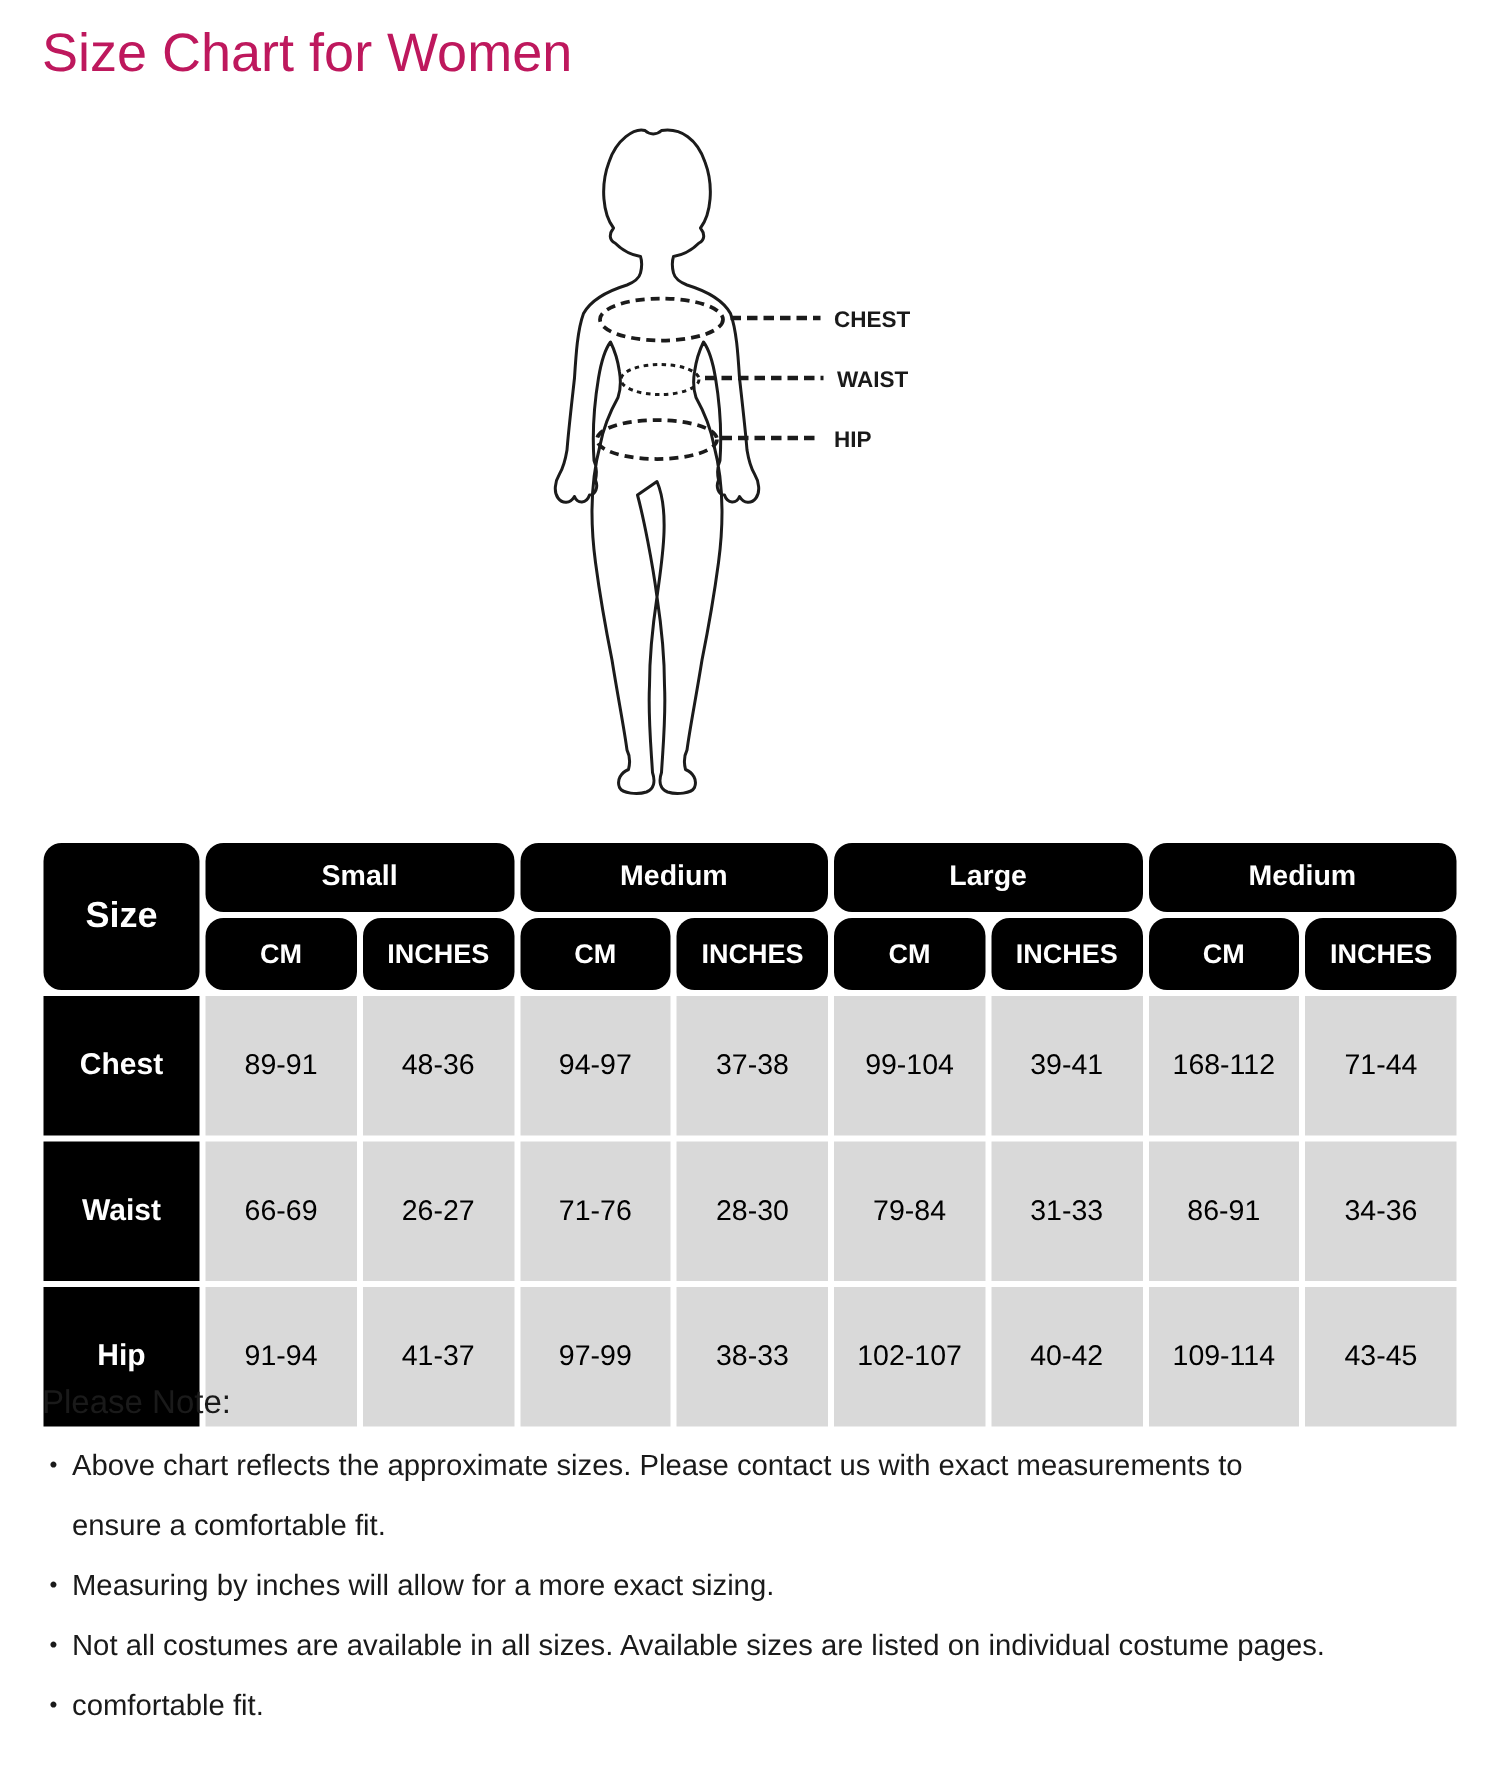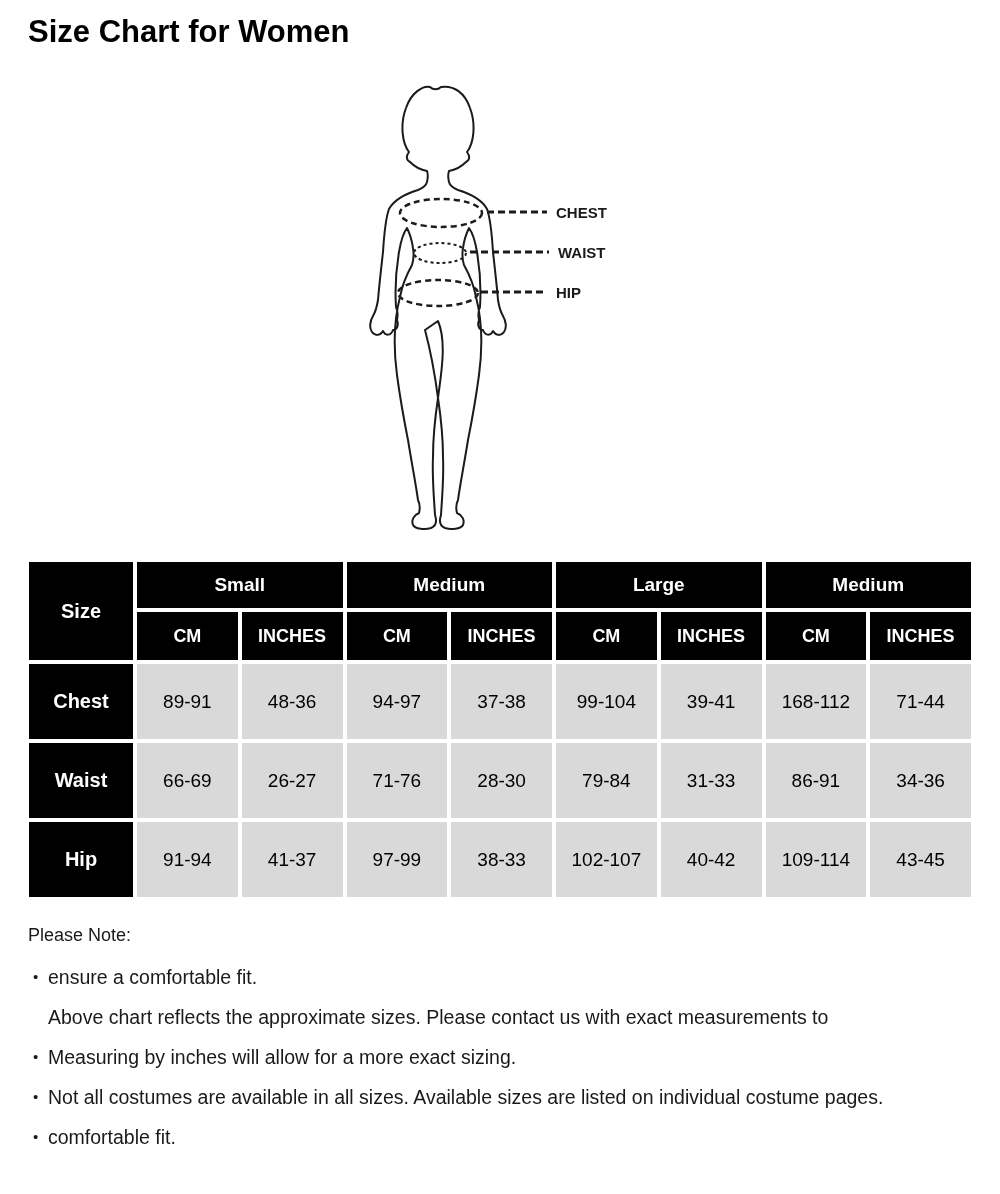--- a/index.html
+++ b/index.html
@@ -6,21 +6,21 @@
   body {
     width:1000px; height:1194px;
     position:relative;
     background:#ffffff;
     font-family:"Liberation Sans", sans-serif;
     color:#1a1a1a;
     overflow:hidden;
   }
   .page-title {
     position:absolute; left:28px; top:14px;
-    font-size:31px; font-weight:bold; color:#000000;
+    font-size:36px; font-weight:normal; color:#be185d;
     letter-spacing:0;
     margin:0;
   }
   .figure-svg {
     position:absolute; left:0; top:0;
     width:1000px; height:556px;
   }
   .size-table-wrap {
     position:absolute; left:25px; top:558px; width:950px;
   }
@@ -28,35 +28,35 @@
     border-collapse:separate;
     border-spacing:4px;
     width:950px;
     table-layout:fixed;
   }
   table.size-table th, table.size-table td {
     text-align:center; vertical-align:middle;
     padding:0; overflow:hidden;
   }
   .hdr {
-    background:#000000; color:#ffffff; font-weight:bold;
+    background:#000000; color:#ffffff; font-weight:bold;border-radius:12px;
   }
   .group-hdr { height:46px; font-size:19px; }
   .unit-hdr  { height:48px; font-size:18px; }
-  .corner-hdr { font-size:20px; }
+  .corner-hdr { font-size:24px; }
   .row-label { background:#000000; color:#ffffff; font-weight:bold; font-size:20px; }
   .val {
     background:#d9d9d9; color:#000000;
-    font-size:19px; height:75px;
+    font-size:19px; height:93px;
   }
   .notes {
     position:absolute; left:28px; top:920px; width:935px;
   }
   .notes-heading {
-    font-size:18px; line-height:30px; margin:0 0 7px 0;
+    font-size:22px; line-height:30px; margin:0 0 7px 0;
     font-weight:normal; color:#1a1a1a;
   }
   .note-item { display:flex; align-items:flex-start; }
   .note-bullet {
     width:15px; flex:0 0 15px;
     font-size:15px; line-height:40px;
     padding-left:5px; color:#1a1a1a;
   }
   .note-text { flex:1; font-size:19.5px; color:#1a1a1a; }
   .note-line { display:block; line-height:40px; }
@@ -213,22 +213,22 @@
   </tbody>
     </table>
 </div>
 
 <div class="notes">
   <p class="notes-heading">Please Note:</p>
 
   <div class="note-item">
     <span class="note-bullet">•</span>
     <span class="note-text">
+      <span class="note-line">Above chart reflects the approximate sizes. Please contact us with exact measurements to</span>
       <span class="note-line">ensure a comfortable fit.</span>
-      <span class="note-line">Above chart reflects the approximate sizes. Please contact us with exact measurements to</span>
     </span>
   </div>
 
   <div class="note-item">
     <span class="note-bullet">•</span>
     <span class="note-text">
       <span class="note-line">Measuring by inches will allow for a more exact sizing.</span>
     </span>
   </div>
 

